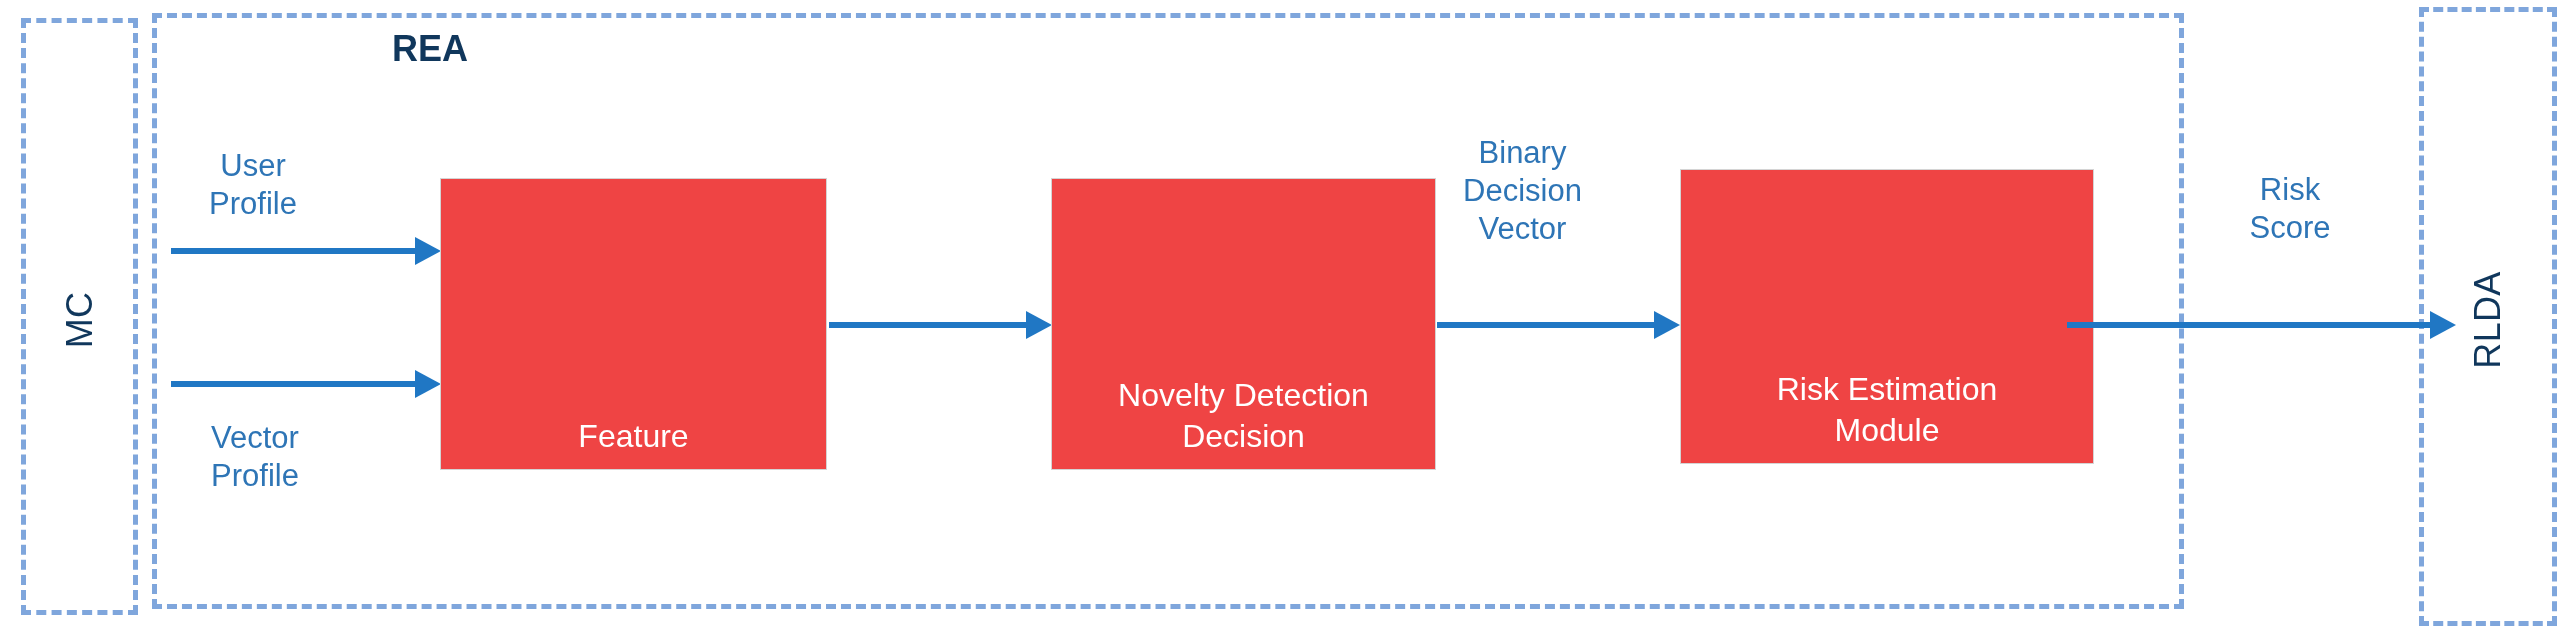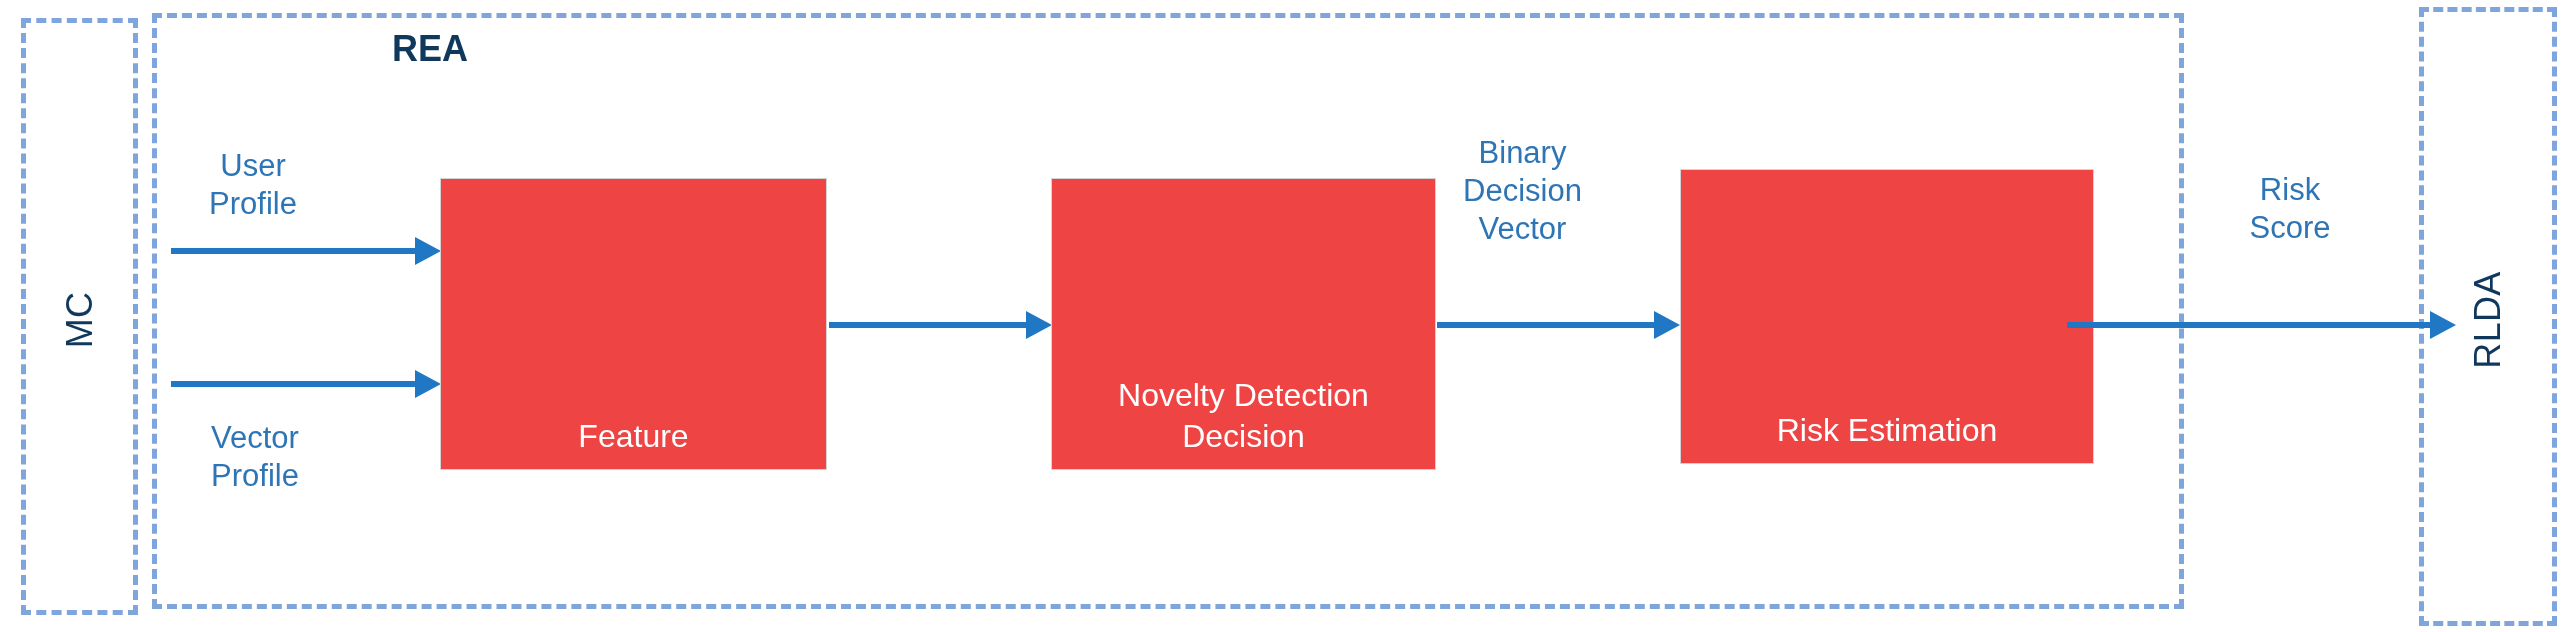--- a/index.html
+++ b/index.html
@@ -140,20 +140,21 @@
     <div class="shaft" style="width:218px;"></div>
     <div class="head" style="left:217px;"></div>
   </div>
   <div class="flow-label" style="left:1449px; top:134px; width:147px;">Binary
 Decision
 Vector</div>
 
   <div class="proc-box" style="left:1680px; top:169px; width:414px; height:295px;">
     <div>
       <span>Risk Estimation</span>
+      <span>Module</span>
     </div>
   </div>
 
   <div class="arrow" style="left:2067px; top:325px; width:388px;">
     <div class="shaft" style="width:364px;"></div>
     <div class="head" style="left:363px;"></div>
   </div>
   <div class="flow-label" style="left:2231px; top:171px; width:118px;">Risk
 Score</div>
 

